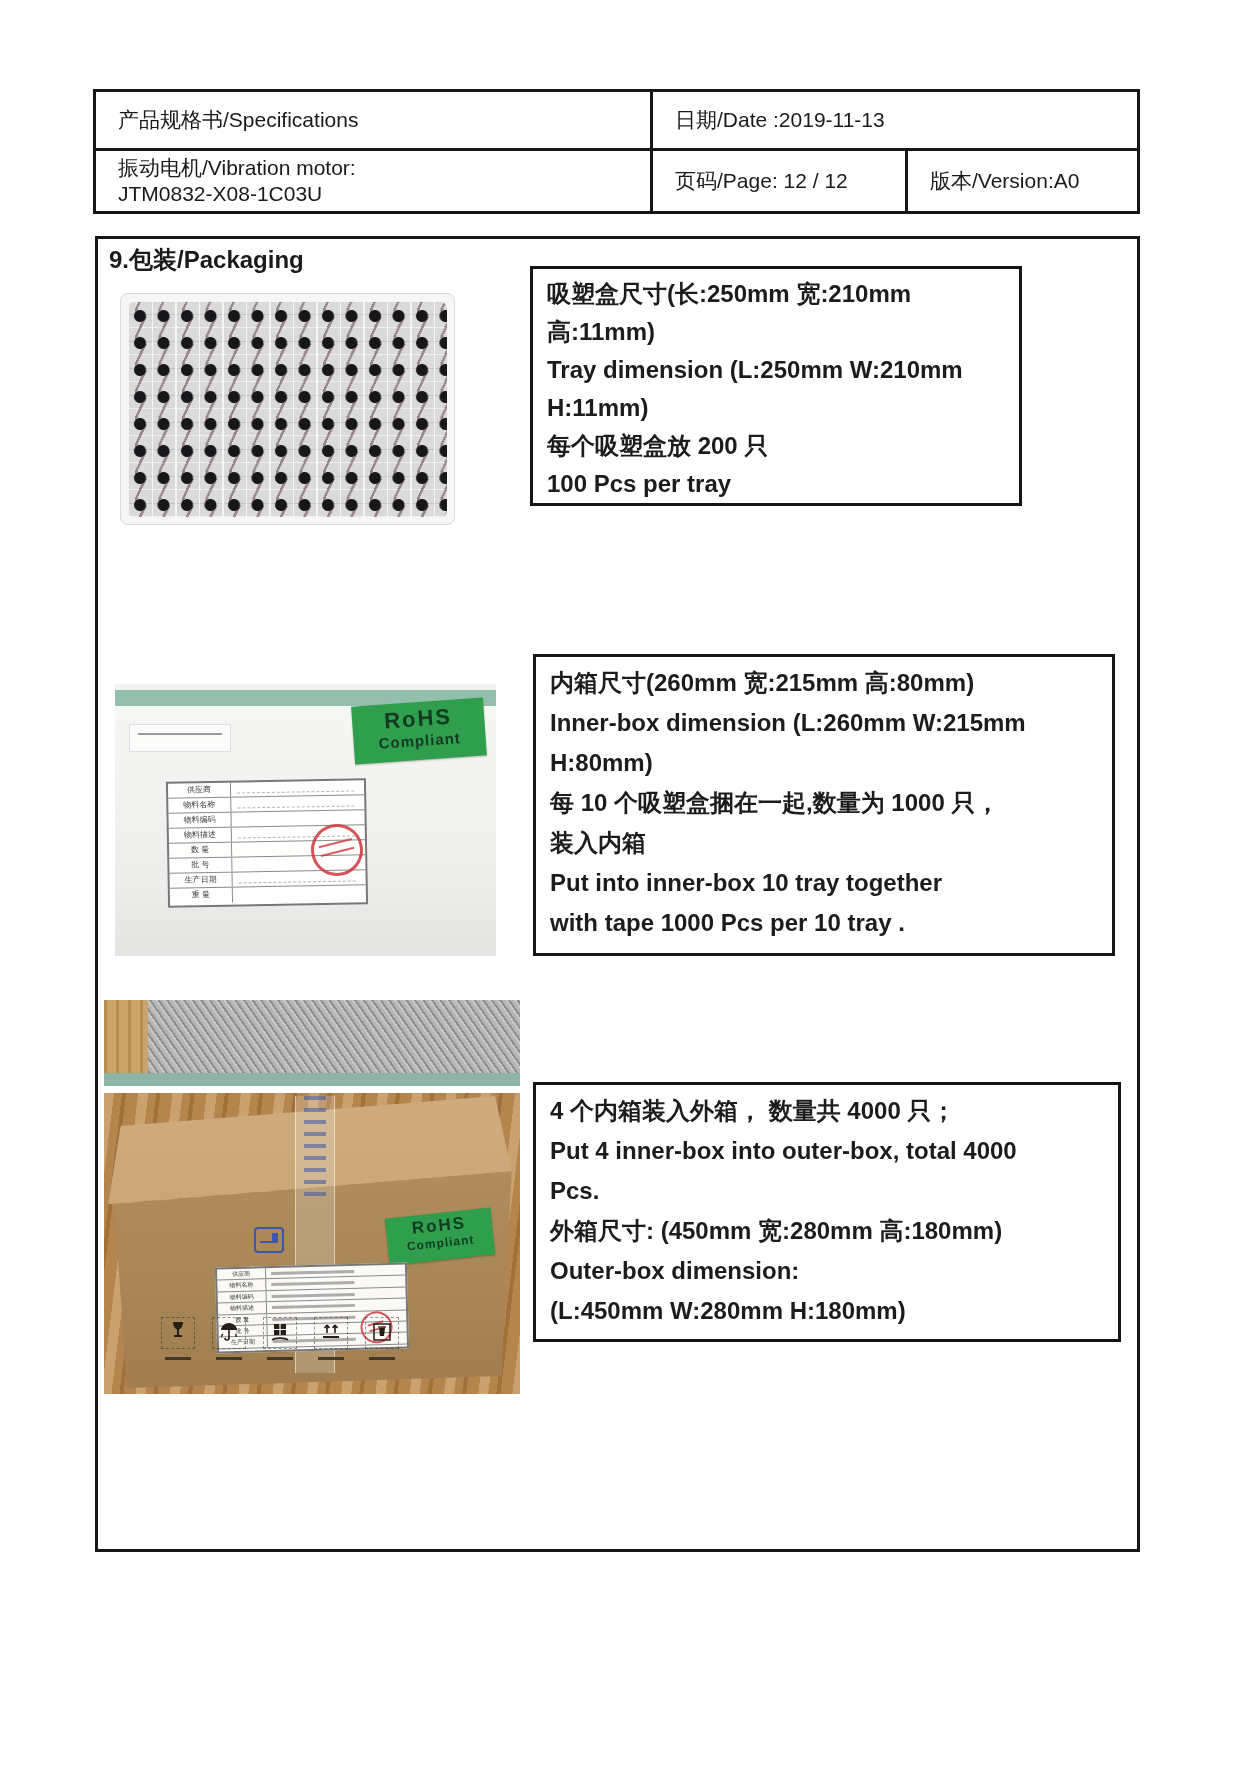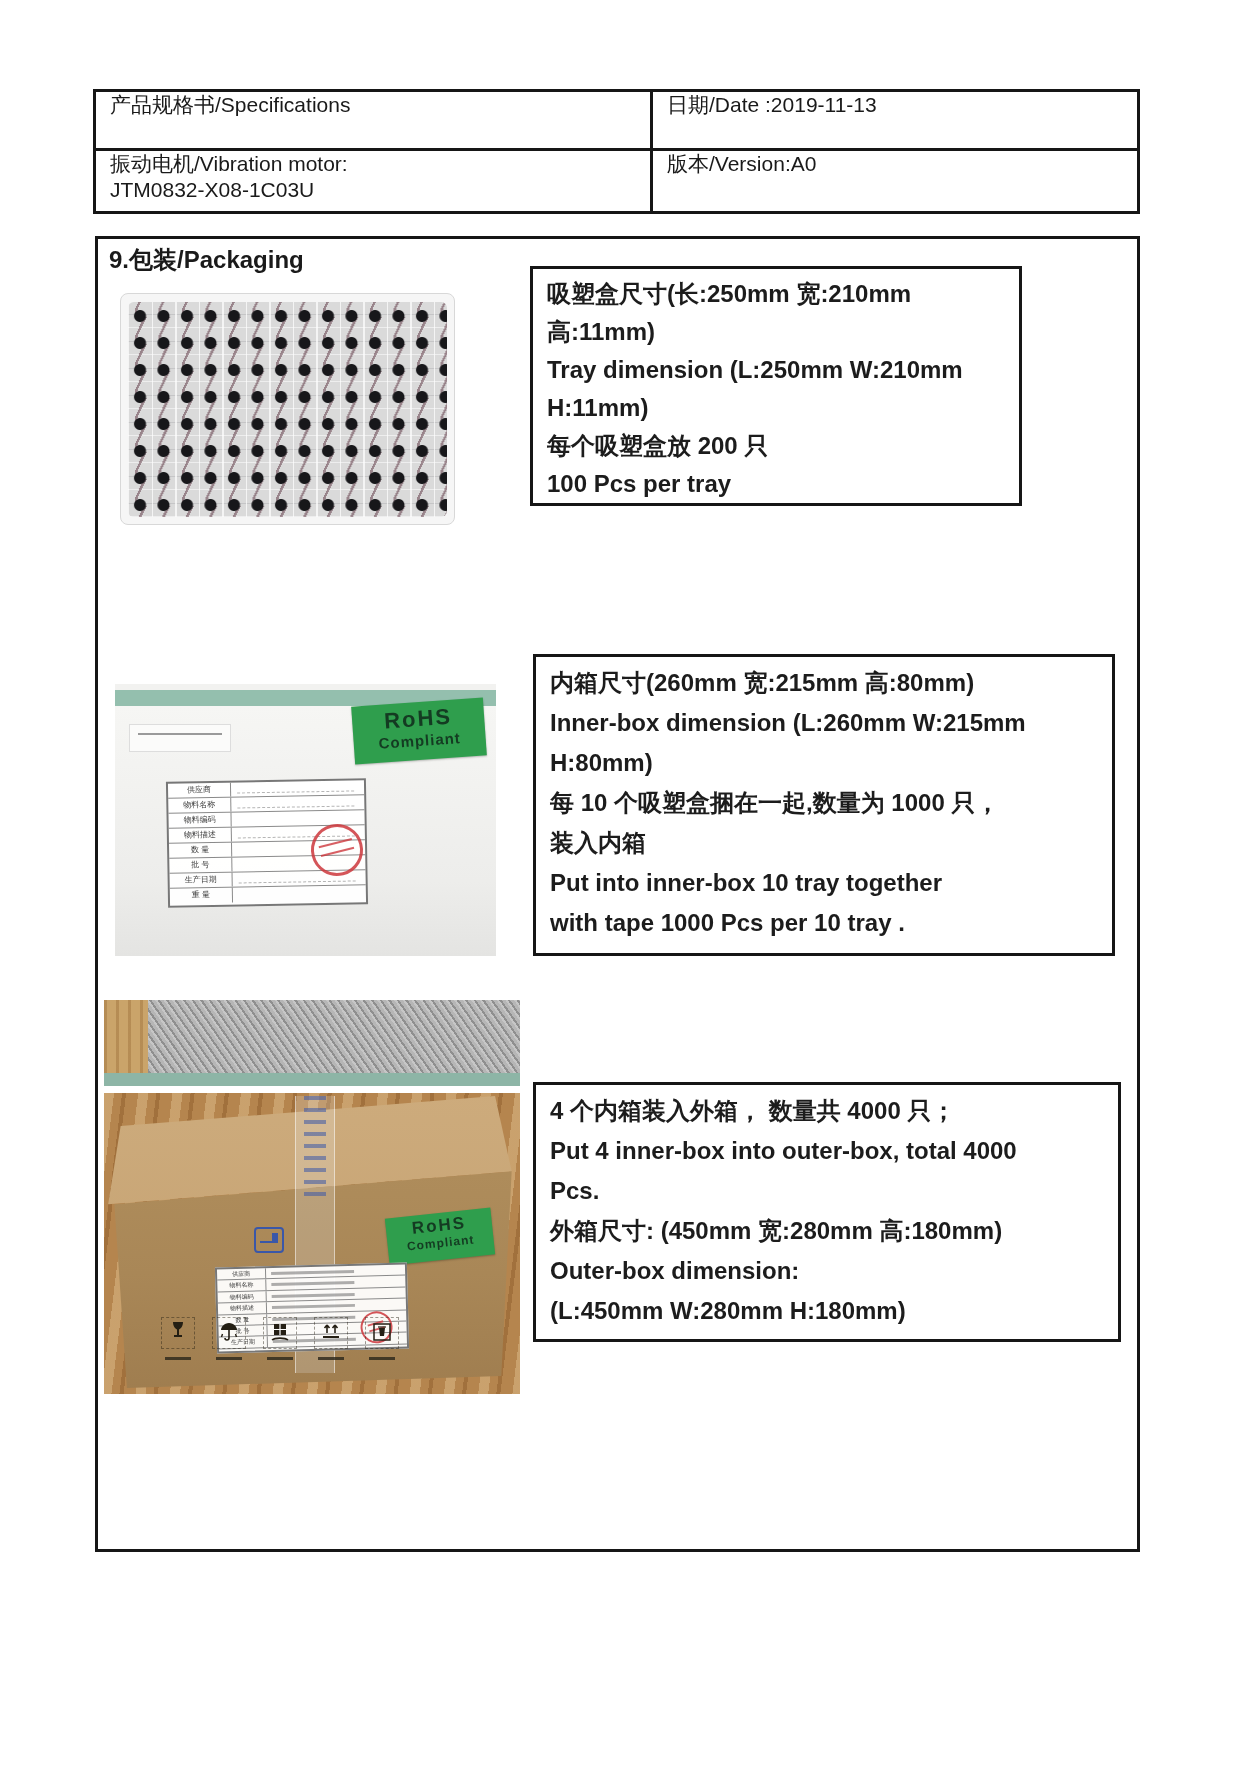--- a/index.html
+++ b/index.html
@@ -5,21 +5,21 @@
   html,body{margin:0;padding:0;background:#ffffff;}
   .page{
     position:relative;width:1241px;height:1766px;background:#ffffff;
     font-family:"Liberation Sans", sans-serif;color:#1a1a1a;overflow:hidden;
   }
   
   .hdr{position:absolute;left:93px;top:89px;width:1041px;border:3px solid #161616;}
   .hdr-row{display:flex;}
   .hdr-row.r1{height:56px;border-bottom:3px solid #161616;}
   .hdr-row.r2{height:60px;}
-  .hcell{display:flex;flex-direction:column;padding-left:14px;
+  .hcell{display:flex;flex-direction:column;justify-content:center;padding-left:22px;
          font-size:21px;line-height:26px;box-sizing:border-box;}
   .c-a{width:557px;border-right:3px solid #161616;}
   .c-b{flex:1;}
   .c-c{width:255px;border-right:3px solid #161616;}
   .c-d{flex:1;}
   
   .section-border{position:absolute;left:95px;top:236px;width:1039px;height:1310px;
                   border:3px solid #161616;}
   .sec-title{position:absolute;left:109px;top:244px;font-size:24px;font-weight:700;}
   
@@ -132,20 +132,23 @@
       </div>
       <div class="hcell c-b">
         <span>日期/Date :2019-11-13</span>
       </div>
     </div>
     <div class="hdr-row r2">
       <div class="hcell c-a">
         <span>振动电机/Vibration motor:</span>
         <span>JTM0832-X08-1C03U</span>
       </div>
+      <div class="hcell c-c">
+        <span>页码/Page: 12 / 12</span>
+      </div>
       <div class="hcell c-d">
         <span>版本/Version:A0</span>
       </div>
     </div>
   </div>
 
   <div class="section-border"></div>
   <div class="sec-title">9.包装/Packaging</div>
 
   <div class="photo p-tray">

